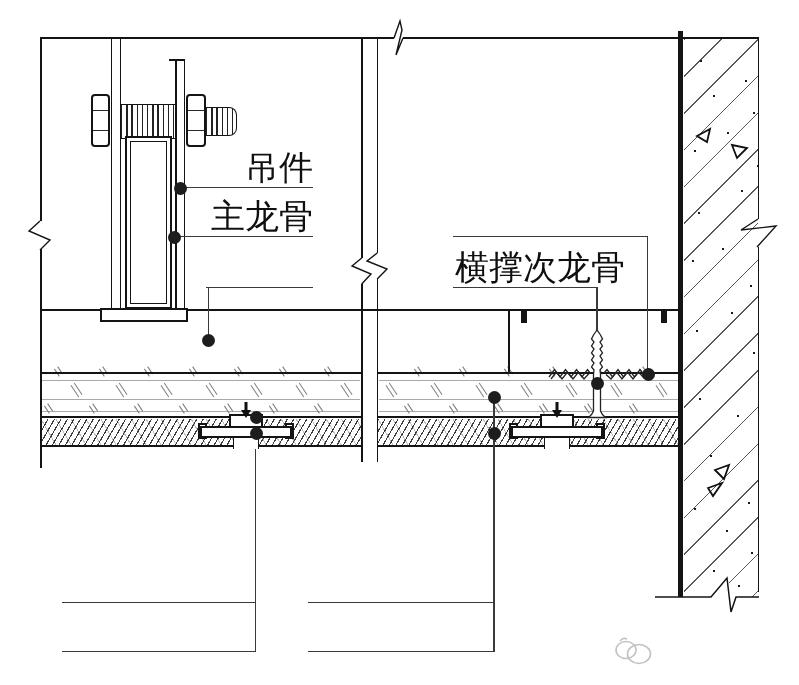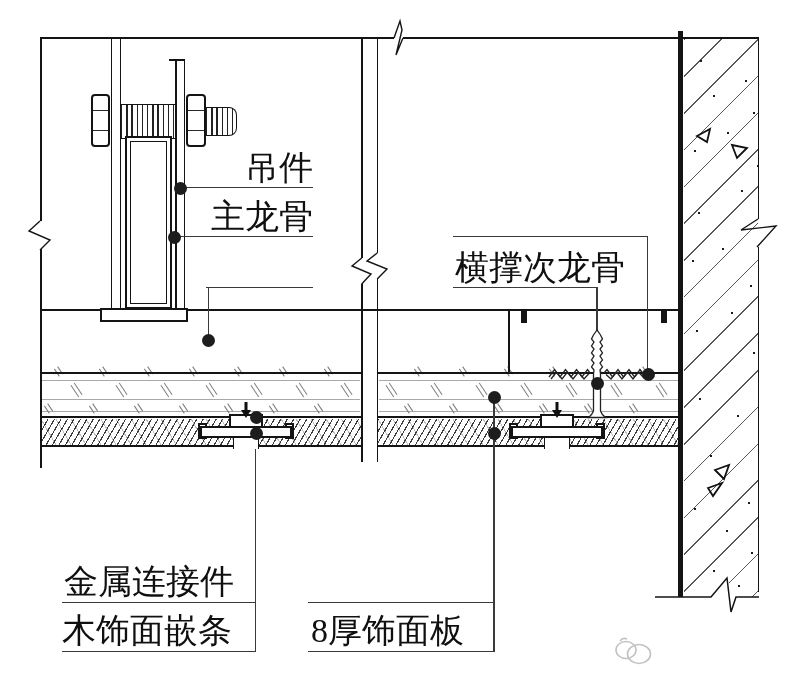--- a/index.html
+++ b/index.html
@@ -238,17 +238,14 @@
   <div class="dot" style="left:641.5px;top:367.5px;"></div>
   <div class="dot" style="left:590.5px;top:376.5px;"></div>
   <div class="dot" style="left:487.5px;top:390.5px;"></div>
   <div class="dot" style="left:487.5px;top:426.5px;"></div>
   <div class="dot" style="left:249.5px;top:410.5px;"></div>
   <div class="dot" style="left:249.5px;top:426.5px;"></div>
 
   <div class="lbl" style="left:150px;top:149px;width:163px;text-align:right;">吊件</div>
   <div class="lbl" style="left:150px;top:198px;width:163px;text-align:right;">主龙骨</div>
   <div class="lbl" style="left:455px;top:249px;">横撑次龙骨</div>
-  <div class="lbl" style="left:64px;top:563px;">金属连接件</div>
-  <div class="lbl" style="left:62px;top:612px;">木饰面嵌条</div>
-  <div class="lbl" style="left:311px;top:612px;">8厚饰面板</div>
 
 </div>
 
 </body></html>

